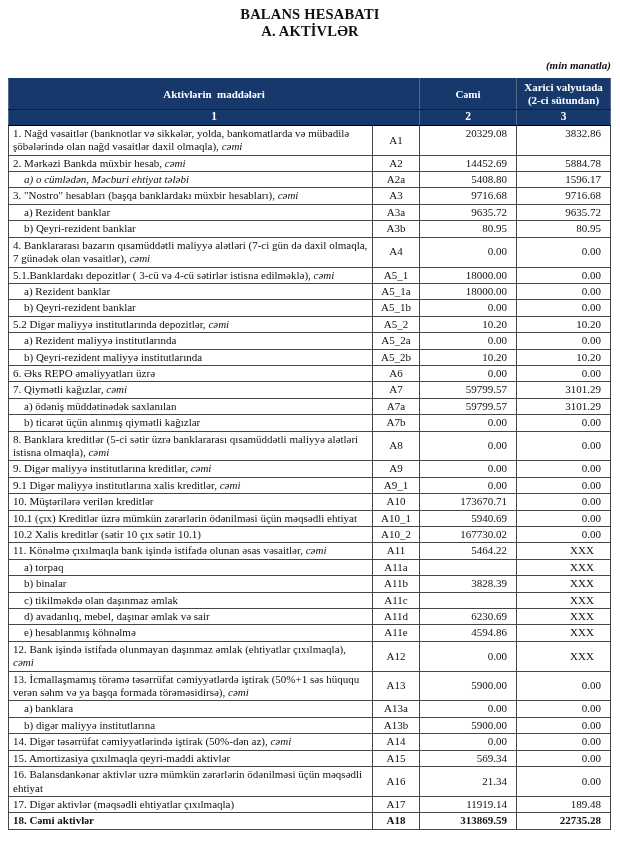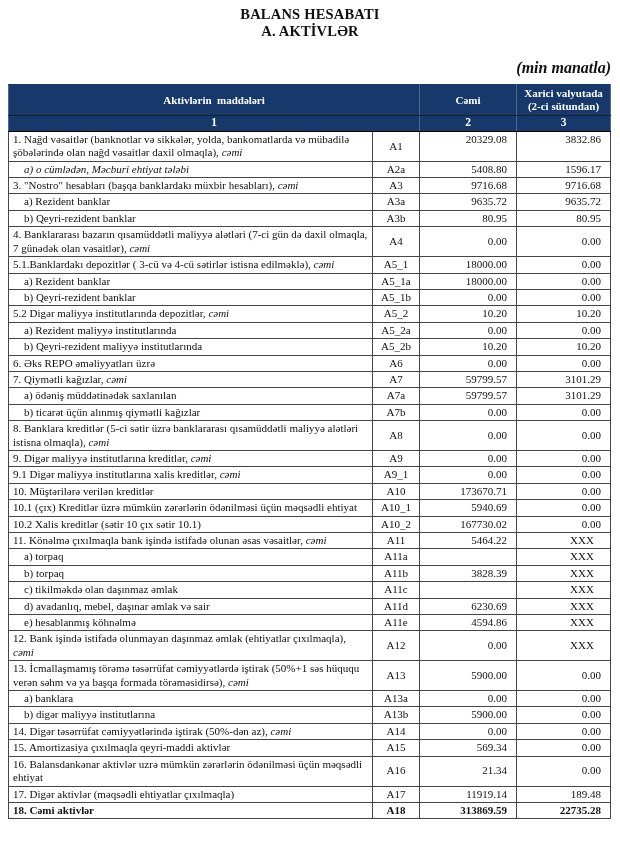--- a/index.html
+++ b/index.html
@@ -19,21 +19,21 @@
     padding-top: 6px;
     line-height: 1.15;
   }
   .title-line {
     font-size: 14.5px;
     font-weight: bold;
     letter-spacing: 0.2px;
   }
   .unit-note {
     text-align: right;
-    font-size: 16px;
+    font-size: 11px;
     font-weight: bold;
     font-style: italic;
     margin: 20px 9px 7px 0;
   }
   table.balance {
     border-collapse: collapse;
     table-layout: fixed;
     margin-left: 8px;
     width: 602px;
     border: 1.5px solid #2b2b2b;
@@ -110,20 +110,26 @@
     </tr>
   </thead>
   <tbody id="rows">
       <tr>
         <td class="label-cell">1. Nağd vəsaitlər (banknotlar və sikkələr, yolda, bankomatlarda və mübadilə şöbələrində olan nağd vəsaitlər daxil olmaqla), <i>cəmi</i></td>
         <td class="code-cell">A1</td>
         <td class="num-cell v-top">20329.08</td>
         <td class="num-cell v-top">3832.86</td>
       </tr>
       <tr>
+        <td class="label-cell">2. Mərkəzi Bankda müxbir hesab, <i>cəmi</i></td>
+        <td class="code-cell">A2</td>
+        <td class="num-cell">14452.69</td>
+        <td class="num-cell">5884.78</td>
+      </tr>
+      <tr>
         <td class="label-cell indent"><i>a) o cümlədən, Məcburi ehtiyat tələbi</i></td>
         <td class="code-cell">A2a</td>
         <td class="num-cell">5408.80</td>
         <td class="num-cell">1596.17</td>
       </tr>
       <tr>
         <td class="label-cell">3. "Nostro" hesabları (başqa banklardakı müxbir hesabları), <i>cəmi</i></td>
         <td class="code-cell">A3</td>
         <td class="num-cell">9716.68</td>
         <td class="num-cell">9716.68</td>
@@ -248,21 +254,21 @@
         <td class="num-cell">5464.22</td>
         <td class="xxx-cell">XXX</td>
       </tr>
       <tr>
         <td class="label-cell indent">a) torpaq</td>
         <td class="code-cell">A11a</td>
         <td class="num-cell"></td>
         <td class="xxx-cell">XXX</td>
       </tr>
       <tr>
-        <td class="label-cell indent">b) torpaq</td>
+        <td class="label-cell indent">b) binalar</td>
         <td class="code-cell">A11b</td>
         <td class="num-cell">3828.39</td>
         <td class="xxx-cell">XXX</td>
       </tr>
       <tr>
         <td class="label-cell indent">c) tikilməkdə olan daşınmaz əmlak</td>
         <td class="code-cell">A11c</td>
         <td class="num-cell"></td>
         <td class="xxx-cell">XXX</td>
       </tr>

